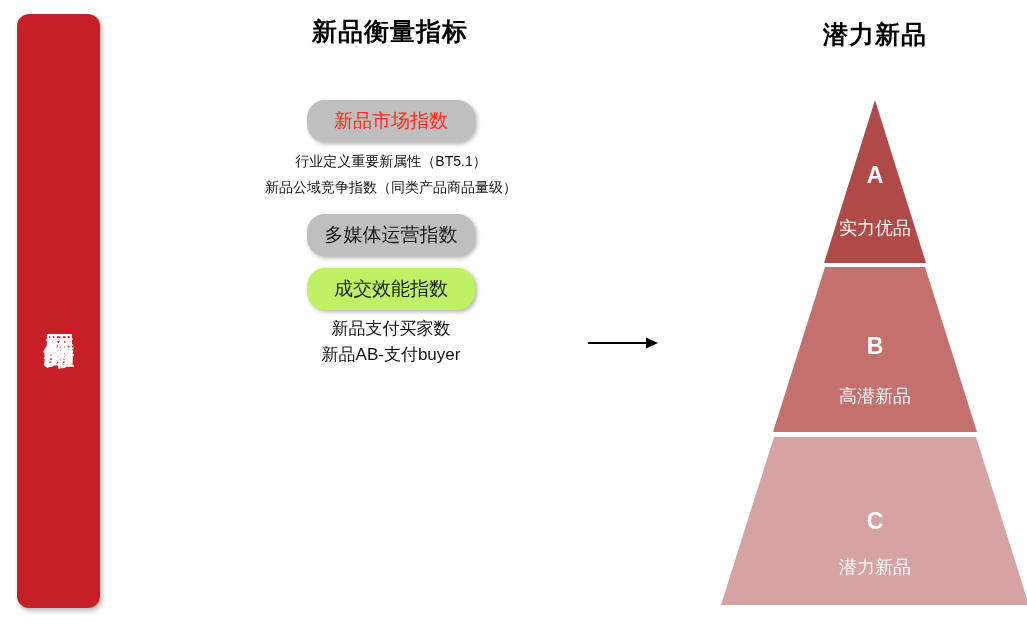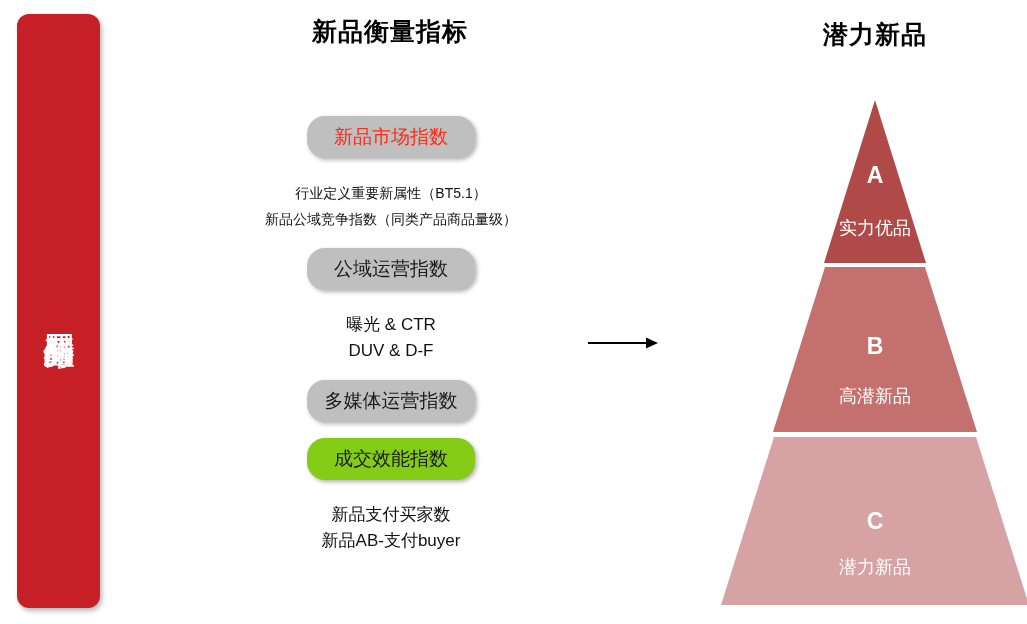--- a/index.html
+++ b/index.html
@@ -58,21 +58,21 @@
   .metrics {
     position: absolute;
     left: 245px;
     top: 100px;
     width: 292px;
   }
   .metric-group { width: 292px; }
 
   .metric-box {
     width: 168px;
-    margin: 16px auto;
+    margin: 0 auto;
     background: #bfbfbf;
     box-shadow: 2px 2px 4px rgba(0,0,0,0.30);
     text-align: center;
     font-size: 19px;
     line-height: 42px;
     height: 42px;
     color: #1a1a1a;
     white-space: nowrap;
     border-radius: 18px;
   }
@@ -144,34 +144,27 @@
 <div class="metrics">
 
   <div class="metric-group" id="group-market">
     <div class="metric-box accent" style="background: rgb(191, 191, 191); color: rgb(255, 42, 23);">新品市场指数</div>
     <div class="metric-lines">
       <div class="metric-line">行业定义重要新属性（BT5.1）</div>
       <div class="metric-line">新品公域竞争指数（同类产品商品量级）</div>
     </div>
   </div>
 
-  <div class="metric-group" id="group-public">
-    <div class="metric-box" style="background: rgb(191, 191, 191);">公域运营指数</div>
-    <div class="metric-lines">
-      <div class="metric-line latin">曝光 &amp; CTR</div>
-      <div class="metric-line latin">DUV &amp; D-F</div>
-    </div>
-  </div>
 
   <div class="metric-group" id="group-media">
     <div class="metric-box" style="background: rgb(191, 191, 191);">多媒体运营指数</div>
   </div>
 
   <div class="metric-group" id="group-deal">
-    <div class="metric-box" style="background: #84cc16;">成交效能指数</div>
+    <div class="metric-box" style="background: #bef264;">成交效能指数</div>
     <div class="metric-lines">
       <div class="metric-line latin">新品支付买家数</div>
       <div class="metric-line latin">新品AB-支付buyer</div>
     </div>
   </div>
 
 </div>
 
 <div class="arrow">
   <svg width="70" height="14" viewBox="0 0 70 14">

